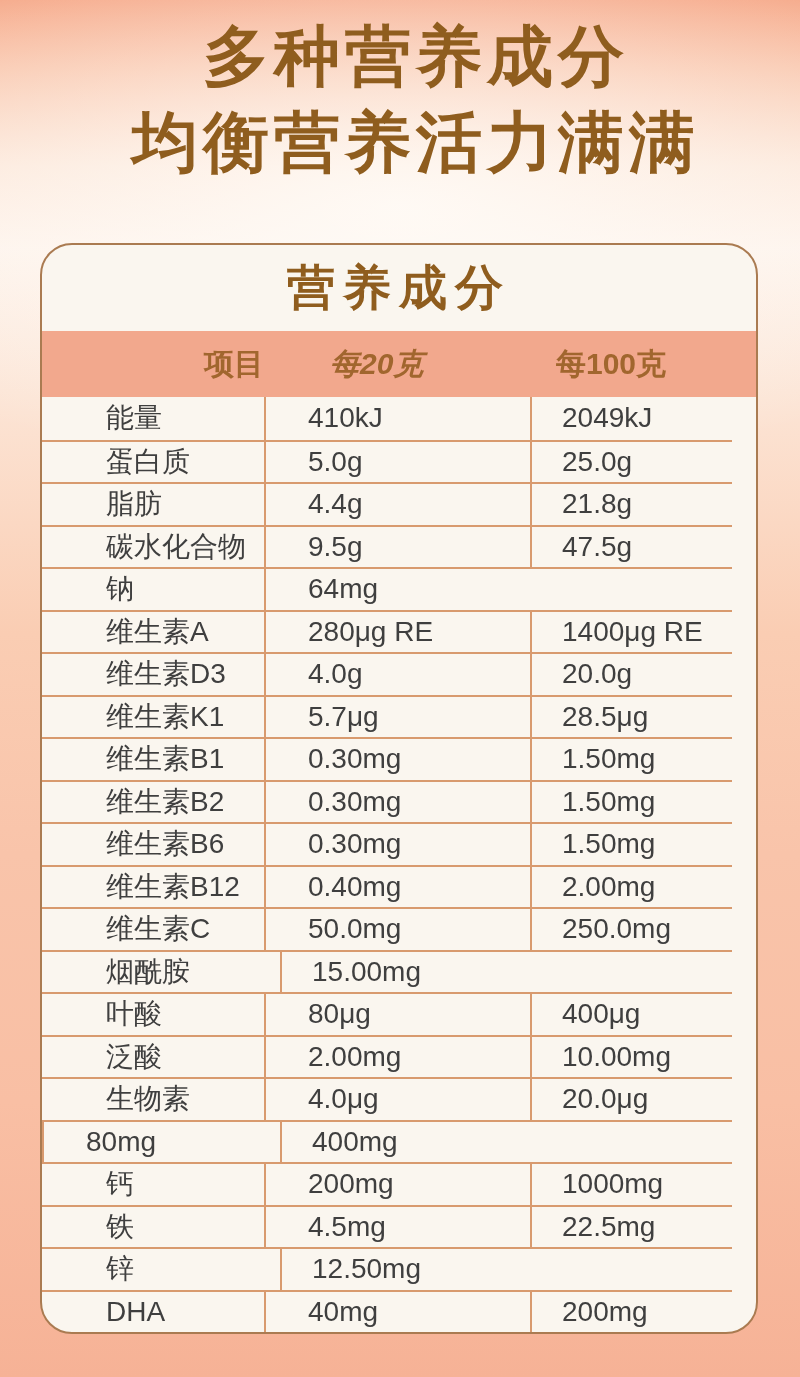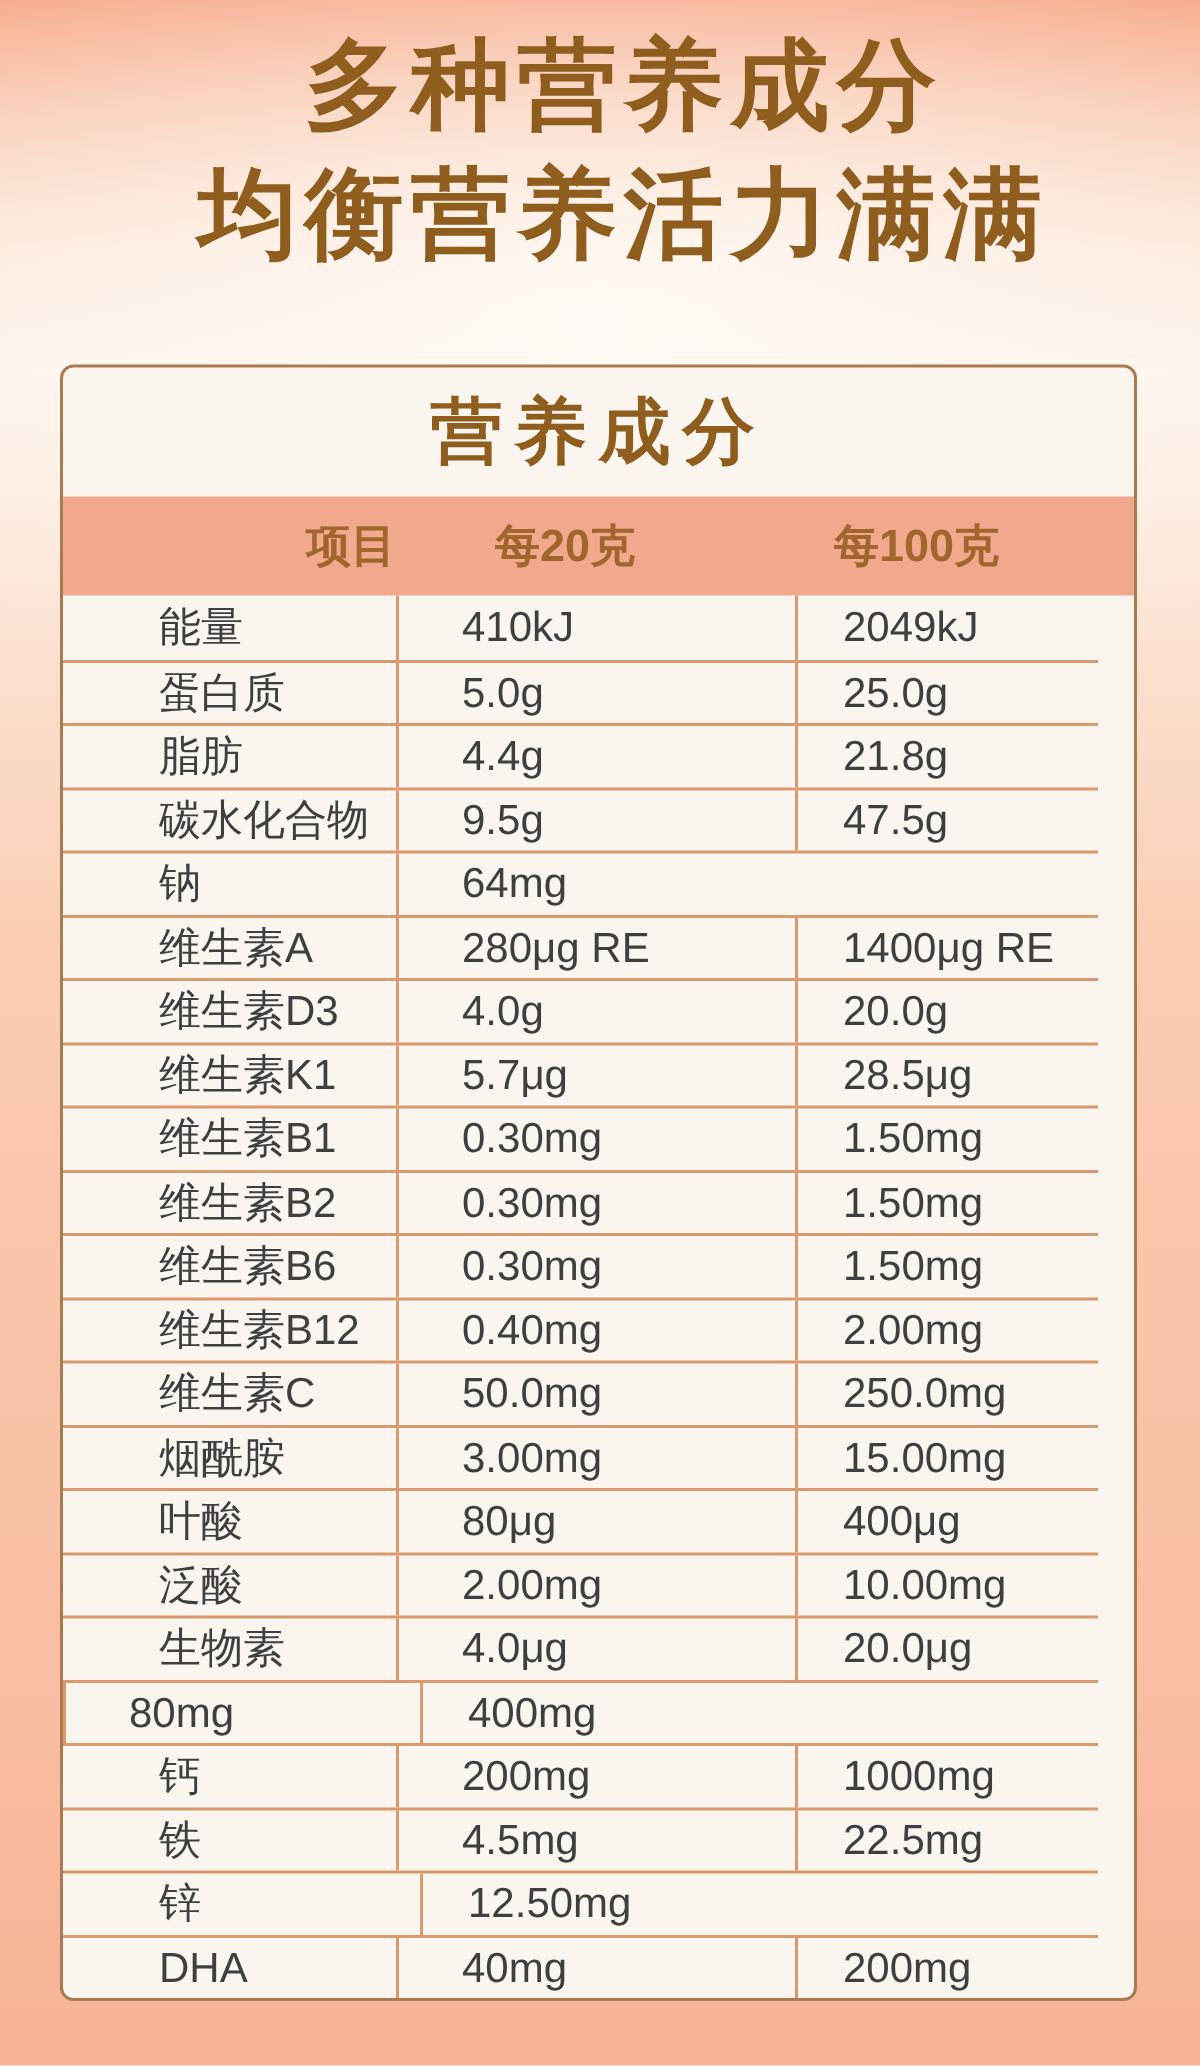--- a/index.html
+++ b/index.html
@@ -32,41 +32,41 @@
     font-size:66px;
     line-height:1.3;
     letter-spacing:5px;
     margin-left:16px;
   }
   .card{
     position:absolute; left:40px; top:243px;
     width:718px; height:1091px;
     background:var(--card-bg);
     border:2px solid var(--card-border);
-    border-radius:9px;
+    border-radius:32px;
     overflow:hidden;
   }
   .card-title{
     height:86px;
     display:flex; align-items:center; justify-content:center;
     font-size:48px; font-weight:700;
     letter-spacing:8px;
     color:var(--accent-brown);
   }
   .header-row{
     height:66px;
     background:var(--header-bg);
     display:grid;
     grid-template-columns:222px 250px 242px;
     align-items:center;
     font-size:30px; font-weight:700;
     color:var(--header-text);
   }
   .header-row .h-item{padding-left:70px;text-align:right;}
-  .header-row .h-per20{padding-left:66px;}
+  .header-row .h-per20{padding-left:66px;font-style:italic;}
   .header-row .h-per100{padding-left:42px;}
   .tbody{width:690px;}
   .row{
     height:42.5px;
     display:grid;
     grid-template-columns:222px 250px 242px;
     align-items:center;
     font-size:28px;
     color:var(--row-text);
   }
@@ -164,21 +164,20 @@
   </div>
 
   <div class="row">
     <div class="cell c-item">维生素C</div>
     <div class="cell c-per20">50.0mg</div>
     <div class="cell c-per100">250.0mg</div>
   </div>
 
   <div class="row">
     <div class="cell c-item">烟酰胺</div>
-    <div class="cell c-per20">3.00mg</div>
     <div class="cell c-per100">15.00mg</div>
   </div>
 
   <div class="row">
     <div class="cell c-item">叶酸</div>
     <div class="cell c-per20">80μg</div>
     <div class="cell c-per100">400μg</div>
   </div>
 
   <div class="row">

